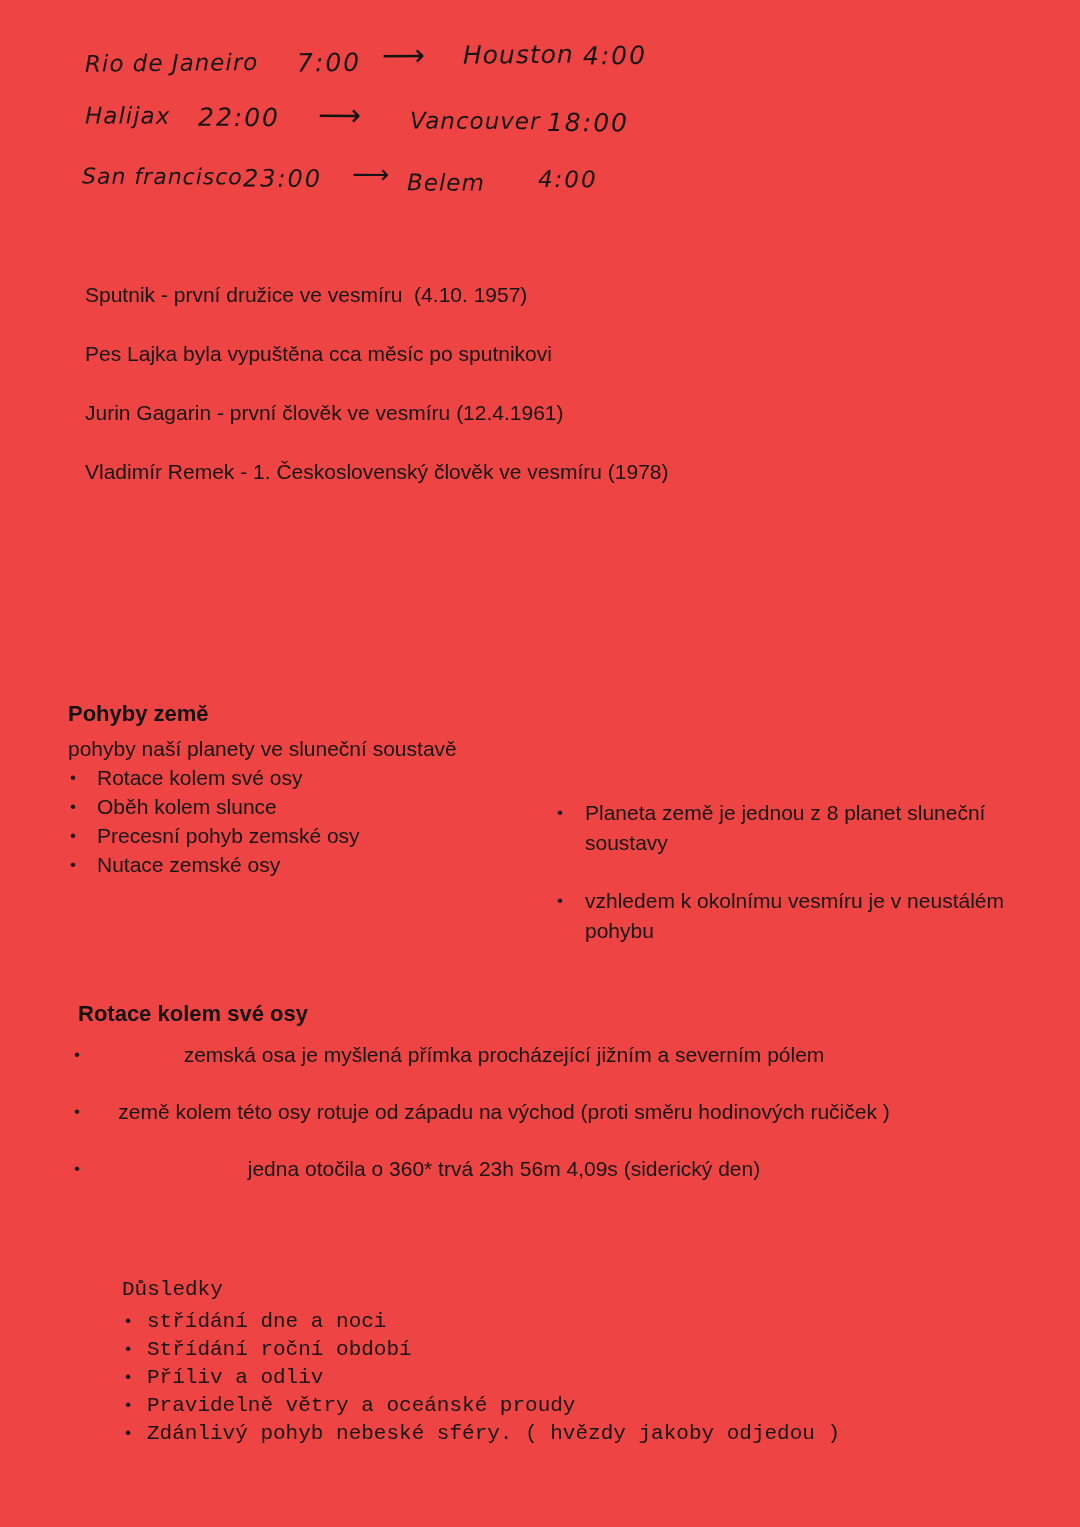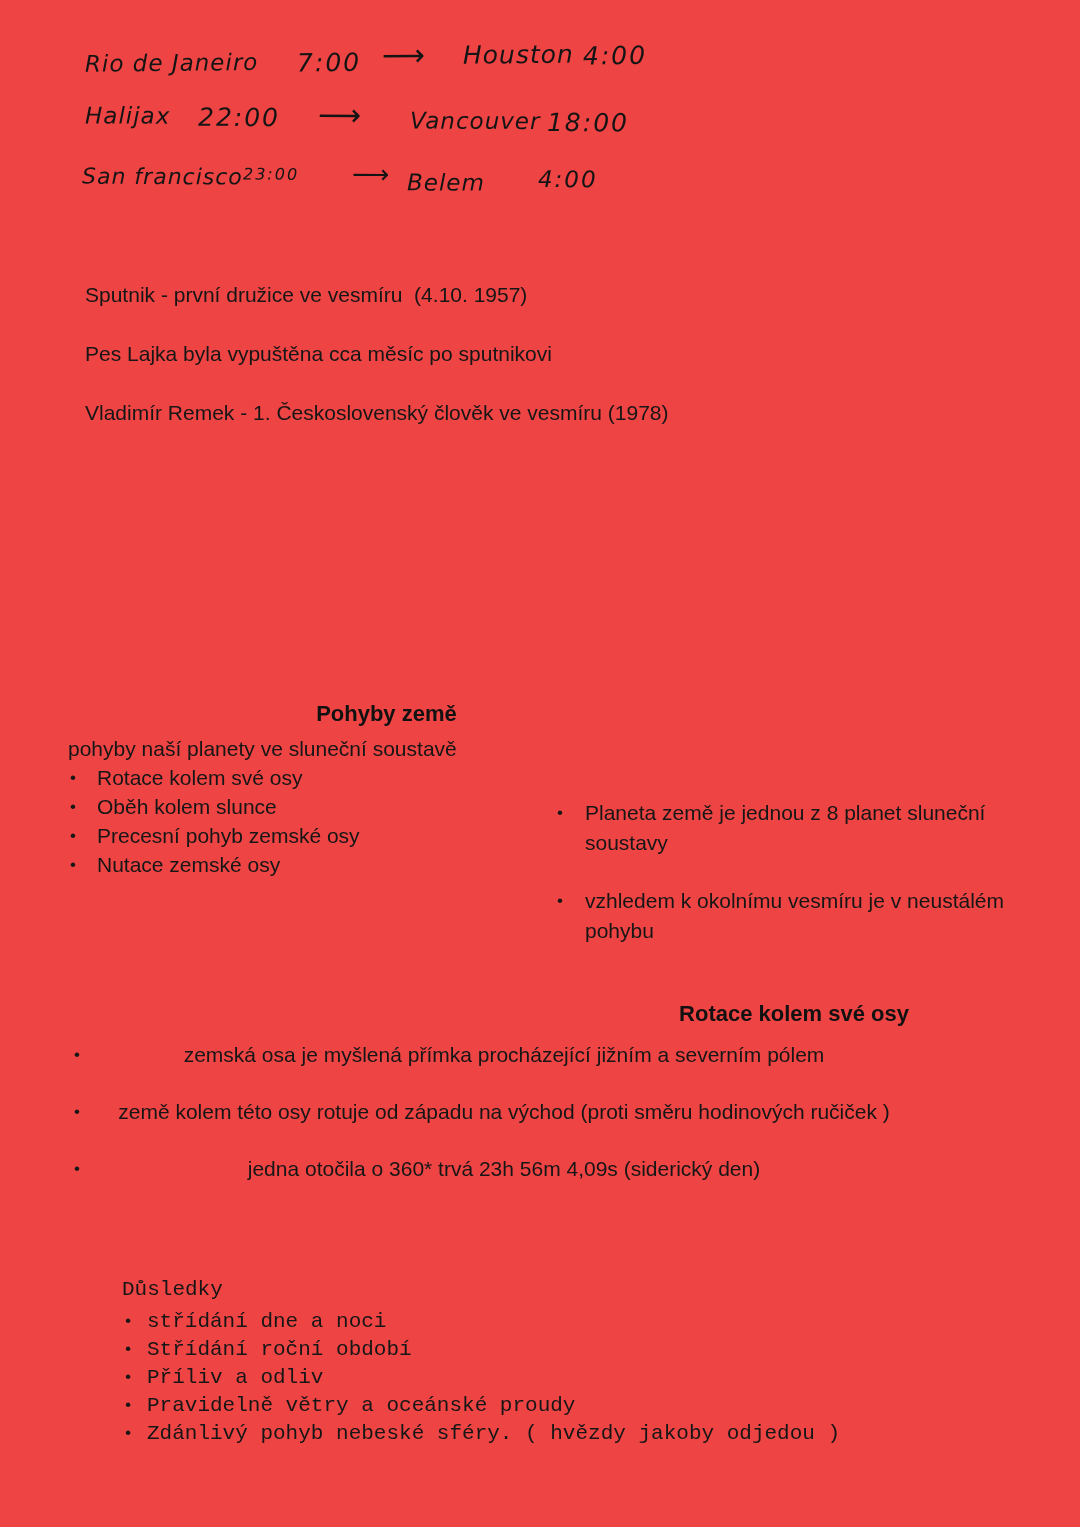--- a/index.html
+++ b/index.html
@@ -57,21 +57,20 @@
     line-height: 23px;
     white-space: pre-wrap;
   }
 
   .section-heading {
     font-size: 22px;
     font-weight: bold;
     line-height: 24px;
     margin: 0;
     color: #111111;
-    text-align: right;
   }
 
   .pohyby {
     position: absolute;
     left: 68px;
     top: 702px;
   }
   .pohyby .subtitle {
     margin: 8px 0 0 0;
     font-size: 21px;
@@ -140,29 +139,30 @@
   <div class="hw-row r2" style="top:98px">
     <span class="hw" style="left:85px;  top:6px">Halijax</span>
     <span class="hw time" style="left:198px; top:6px">22:00</span>
     <span class="hw arrow" style="left:318px; top:0px">⟶</span>
     <span class="hw" style="left:410px; top:10px">Vancouver</span>
     <span class="hw time" style="left:547px; top:10px">18:00</span>
   </div>
 
   <div class="hw-row r3" style="top:158px">
     <span class="hw" style="left:82px;  top:8px; font-size:22px">San francisco</span>
-    <span class="hw time" style="left:243px; top:8px; font-size:16px">23:00</span>
+    <span class="hw time" style="left:243px; top:8px; font-size:24px">23:00</span>
     <span class="hw arrow" style="left:352px; top:2px; font-size:26px">⟶</span>
     <span class="hw" style="left:407px; top:12px">Belem</span>
     <span class="hw time" style="left:538px; top:8px; font-size:23px">4:00</span>
   </div>
 
   <div class="history">
     <p class="line">Sputnik - první družice ve vesmíru  (4.10. 1957)</p>
     <p class="line">Pes Lajka byla vypuštěna cca měsíc po sputnikovi</p>
+    <p class="line">Jurin Gagarin - první člověk ve vesmíru (12.4.1961)</p>
     <p class="line">Vladimír Remek - 1. Československý člověk ve vesmíru (1978)</p>
   </div>
 
   <div class="pohyby">
     <h2 class="section-heading">Pohyby země</h2>
     <p class="subtitle">pohyby naší planety ve sluneční soustavě</p>
     <div class="bul">
       <span class="dot">•</span>
       <span class="bul-text">Rotace kolem své osy</span>
     </div>

